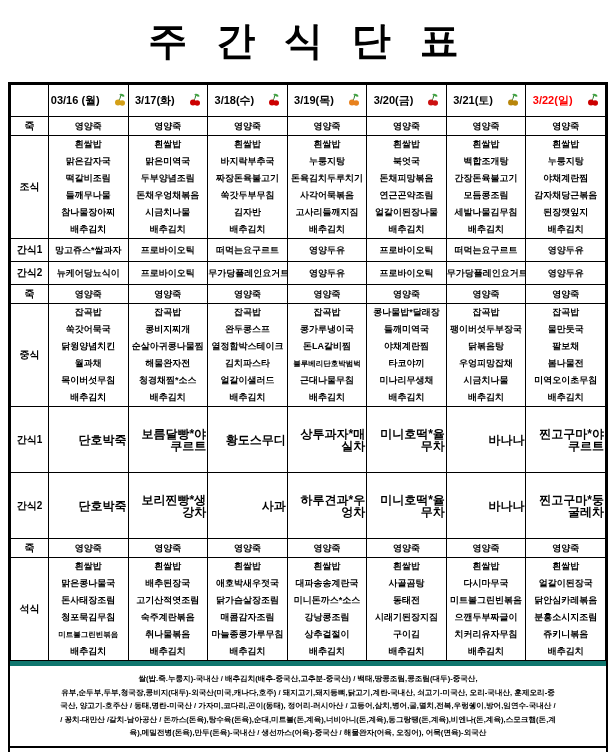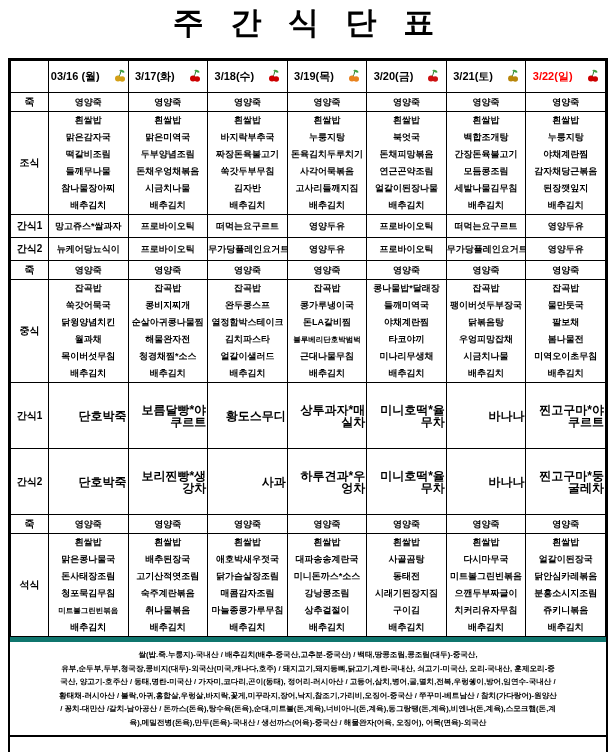--- a/index.html
+++ b/index.html
@@ -1,18 +1,18 @@
 <!DOCTYPE html>
 <html><head>
 <meta charset="utf-8">
 <style>
   html,body{margin:0;padding:0;background:#ffffff;}
   body{width:616px;height:752px;font-family:"Liberation Sans",sans-serif;color:#000;}
   .page{padding:2px 8px 0 8px;}
-  .title{text-align:center;font-size:31px;font-weight:bold;letter-spacing:9px;margin:0 0 14px 0;}
+  .title{text-align:center;font-size:39px;font-weight:bold;letter-spacing:9px;margin:12px 0 14px 0;}
   .sheet{border:2px solid #000;}
   table.menu{width:100%;border-collapse:collapse;table-layout:fixed;}
   col.label-col{width:38px;}
   th,td{border:1px solid #000;padding:0;text-align:center;vertical-align:middle;font-weight:bold;}
   th.corner{height:31px;}
   th.day-header{height:31px;font-size:11px;white-space:nowrap;}
   .day-wrap{display:inline-flex;align-items:center;gap:14px;justify-content:center;}
   .fruit-icon{display:inline-block;}
   th.row-label{font-size:10px;}
   .cell-line{height:17px;line-height:17px;font-size:9px;white-space:nowrap;overflow:hidden;}
@@ -354,21 +354,20 @@
               <div class="cell-line">쥬키니볶음</div>
               <div class="cell-line">배추김치</div>
             </td>
           </tr>
         </tbody>
     </table>
     <div class="origin" id="origin-box">
         <div class="origin-line">쌀(밥.죽.누룽지)-국내산 / 배추김치(배추-중국산,고추분-중국산) / 백태,땅콩조림,콩조림(대두)-중국산,</div>
         <div class="origin-line">유부,순두부,두부,청국장,콩비지(대두)-외국산(미국,캐나다,호주) / 돼지고기,돼지등뼈,닭고기,계란-국내산, 쇠고기-미국산, 오리-국내산, 훈제오리-중</div>
         <div class="origin-line">국산, 양고기-호주산 / 동태,명란-미국산 / 가자미,코다리,곤이(동태), 정어리-러시아산 / 고등어,삼치,병어,굴,멸치,전복,우렁쉥이,방어,임연수-국내산 /</div>
-        <div class="origin-line">황태채-러시아산 / 볼락,아귀,홍합살,우렁살,바지락,꽃게,미꾸라지,장어,낙지,참조기,가리비,오징어-중국산 / 쭈꾸미-베트남산 / 참치(가다랑어)-원양산</div>
         <div class="origin-line">/ 꽁치-대만산 /갈치-남아공산 / 돈까스(돈육),탕수육(돈육),순대,미트볼(돈,계육),너비아니(돈,계육),동그랑땡(돈,계육),비엔나(돈,계육),스모크햄(돈,계</div>
         <div class="origin-line">육),메밀전병(돈육),만두(돈육)-국내산 / 생선까스(어육)-중국산 / 해물완자(어육, 오징어), 어묵(면육)-외국산</div>
       </div>
     <div class="note">
       <span>식단은 식재료 수급사정에 따라 변경 될 수 있습니다.</span>
       <span>열량 : 1,600~2,000kcal</span>
     </div>
   </div>
 </div>
 

